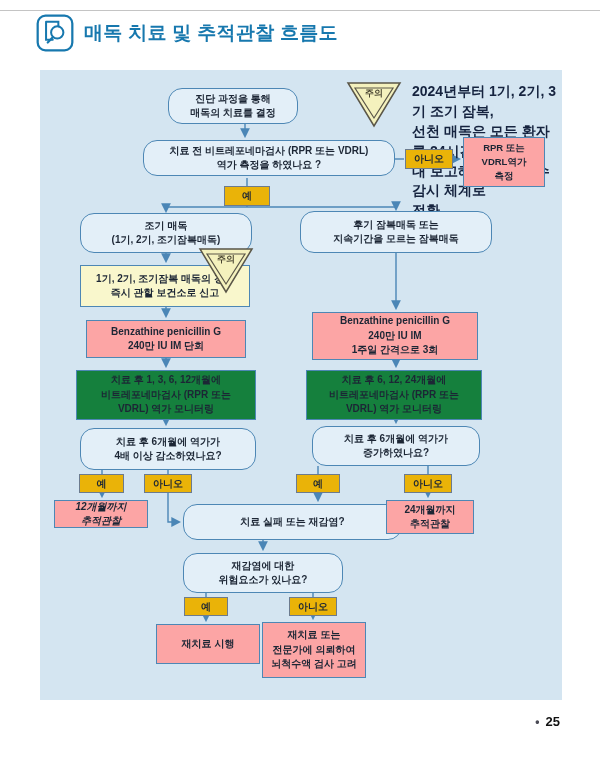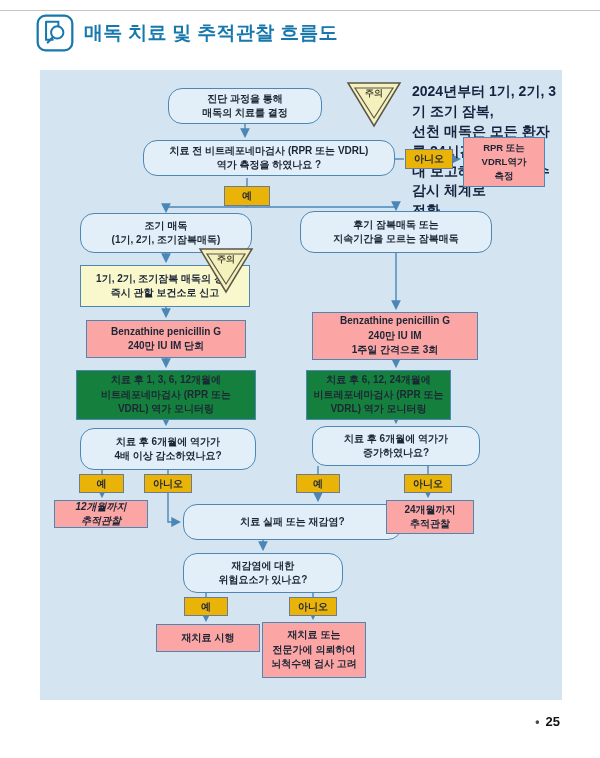--- a/index.html
+++ b/index.html
@@ -91,21 +91,21 @@
       <polygon points="2,3 54,3 28,46" fill="#f4f1bd" stroke="#5a5648" stroke-width="1.5"></polygon>
       <polygon points="9,8 47,8 28,38" fill="none" stroke="#5a5648" stroke-width="1.2"></polygon>
     </svg>
     <div class="tri-text">주의</div>
   </div>
   <div id="caution-note">2024년부터 1기, 2기, 3기 조기 잠복,
 선천 매독은 모든 환자를 24시간 이
 내 보고해야 하는 전수 감시 체계로
 전환</div>
 
-  <div class="node round" style="left:168px;top:88px;width:154px;height:36px;">진단 과정을 통해
+  <div class="node round" style="left:168px;top:88px;width:130px;height:36px;">진단 과정을 통해
 매독의 치료를 결정</div>
 
   <div class="node round" style="left:143px;top:140px;width:252px;height:36px;">치료 전 비트레포네마검사 (RPR 또는 VDRL)
 역가 측정을 하였나요 ?</div>
 
   <div class="label" style="left:405px;top:149px;width:48px;height:20px;">아니오</div>
 
   <div class="node beige" style="left:463px;top:137px;width:82px;height:50px;font-size:9.5px;">RPR 또는
 VDRL역가
 측정</div>
@@ -135,21 +135,21 @@
 240만 IU IM 단회</div>
 
   <div class="node beige" style="left:312px;top:312px;width:166px;height:48px;">Benzathine penicillin G
 240만 IU IM
 1주일 간격으로 3회</div>
 
   <div class="node paleyellow" style="left:76px;top:370px;width:180px;height:50px;">치료 후 1, 3, 6, 12개월에
 비트레포네마검사 (RPR 또는
 VDRL) 역가 모니터링</div>
 
-  <div class="node paleyellow" style="left:306px;top:370px;width:145px;height:50px;">치료 후 6, 12, 24개월에
+  <div class="node paleyellow" style="left:306px;top:370px;width:176px;height:50px;">치료 후 6, 12, 24개월에
 비트레포네마검사 (RPR 또는
 VDRL) 역가 모니터링</div>
 
   <div class="node round" style="left:80px;top:428px;width:176px;height:42px;">치료 후 6개월에 역가가
 4배 이상 감소하였나요?</div>
 
   <div class="node round" style="left:312px;top:426px;width:168px;height:40px;">치료 후 6개월에 역가가
 증가하였나요?</div>
 
   <div class="label" style="left:79px;top:474px;width:45px;height:19px;">예</div>
@@ -164,21 +164,21 @@
 
   <div class="node beige" style="left:386px;top:500px;width:88px;height:34px;">24개월까지
 추적관찰</div>
 
   <div class="node round" style="left:183px;top:553px;width:160px;height:40px;">재감염에 대한
 위험요소가 있나요?</div>
 
   <div class="label" style="left:184px;top:597px;width:44px;height:19px;">예</div>
   <div class="label" style="left:289px;top:597px;width:48px;height:19px;">아니오</div>
 
-  <div class="node beige" style="left:156px;top:624px;width:104px;height:28px;">재치료 시행</div>
+  <div class="node beige" style="left:156px;top:624px;width:104px;height:40px;">재치료 시행</div>
 
   <div class="node beige" style="left:262px;top:622px;width:104px;height:56px;">재치료 또는
 전문가에 의뢰하여
 뇌척수액 검사 고려</div>
 
   <div id="page-num">
     <span class="bullet">•</span><span>25</span>
   </div>
 </div>
 

